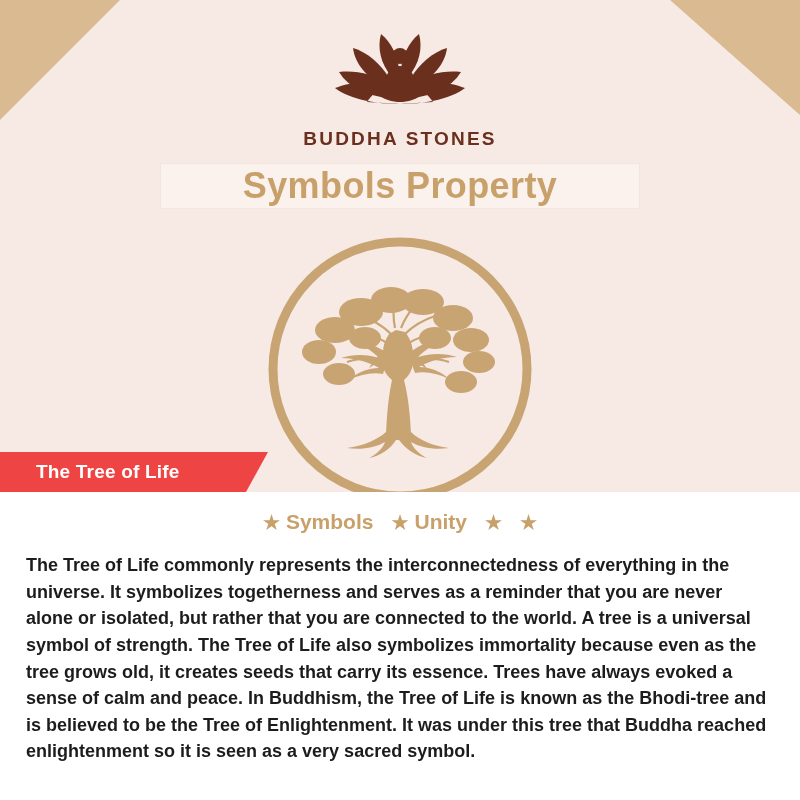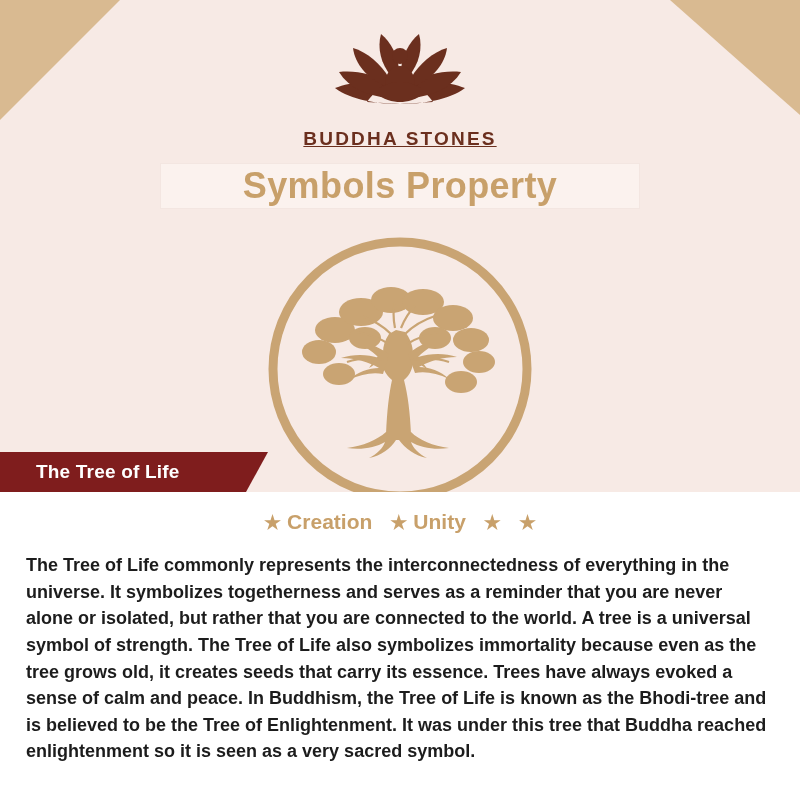--- a/index.html
+++ b/index.html
@@ -64,21 +64,20 @@
     flex-direction: column;
     align-items: center;
   }
   .brand-name {
     margin-top: 6px;
     font-size: 19px;
     letter-spacing: 2.2px;
     font-weight: bold;
     color: #6b2f1e;
     font-family: "Liberation Sans", sans-serif;
-    text-decoration: underline;
   }
 
   .title-band {
     position: relative;
     z-index: 3;
     margin: 14px auto 0;
     width: 478px;
     height: 44px;
     background: #fbf2ee;
     display: flex;
@@ -105,21 +104,21 @@
   }
 
   
   .ribbon {
     position: absolute;
     z-index: 4;
     left: 0;
     top: 452px;
     width: 268px;
     height: 40px;
-    background: #7f1d1d;
+    background: #ef4444;
     display: flex;
     align-items: center;
     padding-left: 36px;
     box-sizing: border-box;
     clip-path: polygon(0 0, 100% 0, calc(100% - 22px) 100%, 0 100%);
   }
   .ribbon-text {
     color: #ffffff;
     font-size: 19px;
     font-weight: bold;
@@ -258,21 +257,21 @@
   </div>
 
   <div class="ribbon">
     <span class="ribbon-text">The Tree of Life</span>
   </div>
 
   <div class="panel">
     <div class="keywords">
       <span class="keyword">
         <span class="star">★</span>
-        <span>Creation</span>
+        <span>Symbols</span>
       </span>
       <span class="keyword">
         <span class="star">★</span>
         <span>Unity</span>
       </span>
       <span class="keyword">
         <span class="star">★</span>
       </span>
       <span class="keyword">
         <span class="star">★</span>

